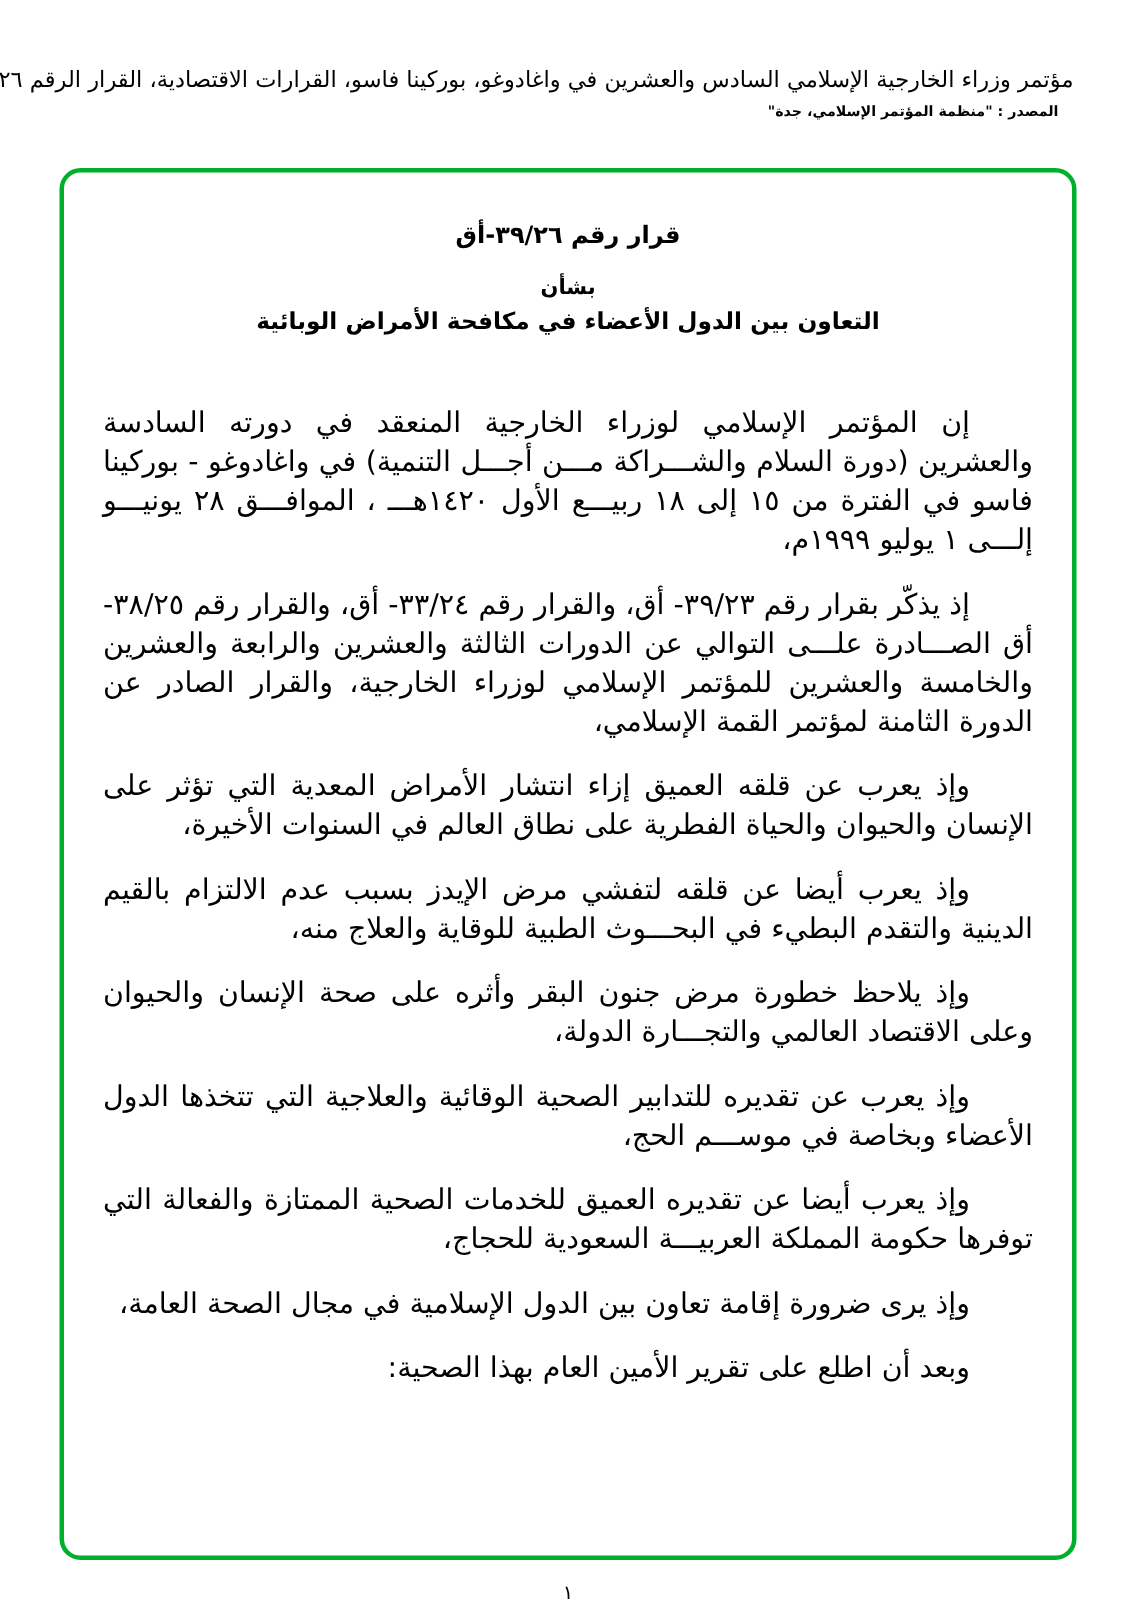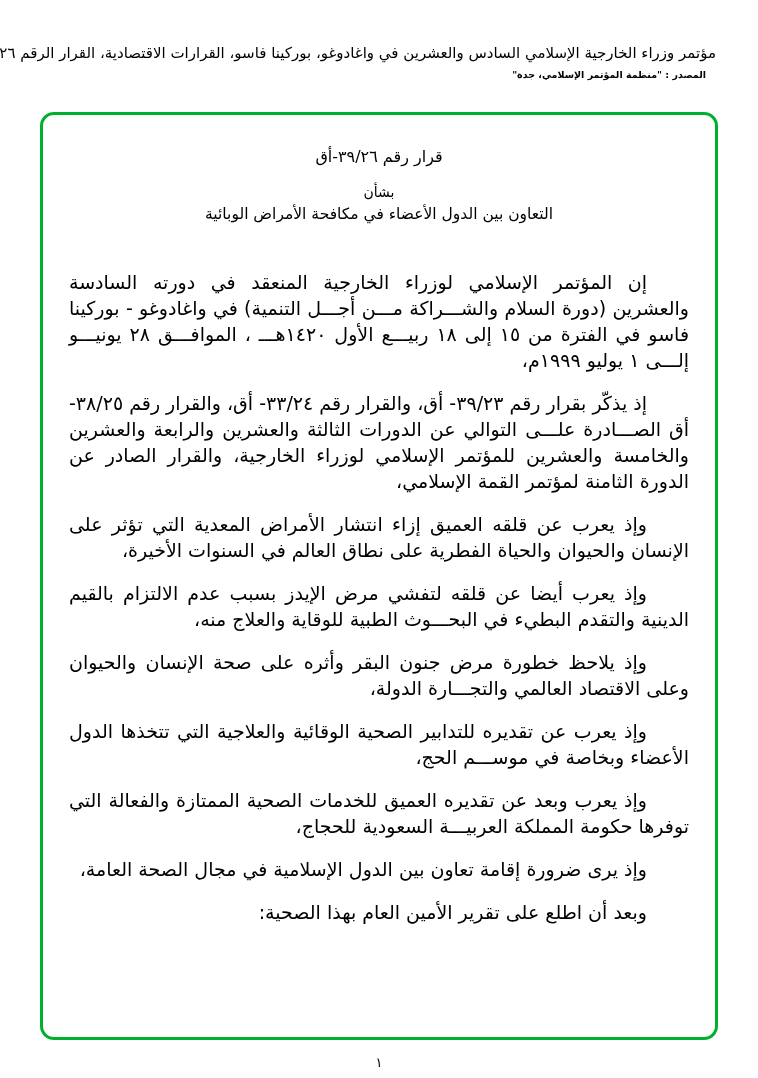--- a/index.html
+++ b/index.html
@@ -43,21 +43,21 @@
     right: 40px;
     left: 40px;
     bottom: 38px;
     border: 3px solid #00b02c;
     border-radius: 14px;
     padding: 26px 26px 20px 26px;
     background: #ffffff;
   }
   .title-block {
     text-align: center;
-    font-weight: normal;
+    font-weight: bold;
   }
   .title-number {
     font-size: 16px;
     margin-top: 6px;
     margin-bottom: 18px;
   }
   .title-regarding {
     font-size: 14px;
     margin-bottom: 5px;
   }
@@ -113,21 +113,21 @@
       <p><span class="lead">إذ يذكّر</span><span> بقرار رقم ٣٩/٢٣- أق، والقرار رقم ٣٣/٢٤- أق، والقرار رقم ٣٨/٢٥- أق الصـــادرة علـــى التوالي عن الدورات الثالثة والعشرين والرابعة والعشرين والخامسة والعشرين للمؤتمر الإسلامي لوزراء الخارجية، والقرار الصادر عن الدورة الثامنة لمؤتمر القمة الإسلامي،</span></p>
 
       <p><span class="lead">وإذ يعرب عن قلقه العميق</span><span> إزاء انتشار الأمراض المعدية التي تؤثر على الإنسان والحيوان والحياة الفطرية على نطاق العالم في السنوات الأخيرة،</span></p>
 
       <p><span class="lead">وإذ يعرب أيضا عن قلقه</span><span> لتفشي مرض الإيدز بسبب عدم الالتزام بالقيم الدينية والتقدم البطيء في البحـــوث الطبية للوقاية والعلاج منه،</span></p>
 
       <p><span class="lead">وإذ يلاحظ</span><span> خطورة مرض جنون البقر وأثره على صحة الإنسان والحيوان وعلى الاقتصاد العالمي والتجـــارة الدولة،</span></p>
 
       <p><span class="lead">وإذ يعرب عن تقديره</span><span> للتدابير الصحية الوقائية والعلاجية التي تتخذها الدول الأعضاء وبخاصة في موســـم الحج،</span></p>
 
-      <p><span class="lead">وإذ يعرب وبعد</span><span> عن تقديره العميق للخدمات الصحية الممتازة والفعالة التي توفرها حكومة المملكة العربيـــة السعودية للحجاج،</span></p>
+      <p><span class="lead">وإذ يعرب أيضا</span><span> عن تقديره العميق للخدمات الصحية الممتازة والفعالة التي توفرها حكومة المملكة العربيـــة السعودية للحجاج،</span></p>
 
       <p><span class="lead">وإذ يرى</span><span> ضرورة إقامة تعاون بين الدول الإسلامية في مجال الصحة العامة،</span></p>
 
       <p><span class="lead">وبعد أن اطلع</span><span> على تقرير الأمين العام بهذا الصحية:</span></p>
     </div>
 
   </div>
 
   <div class="page-number">١</div>
 

